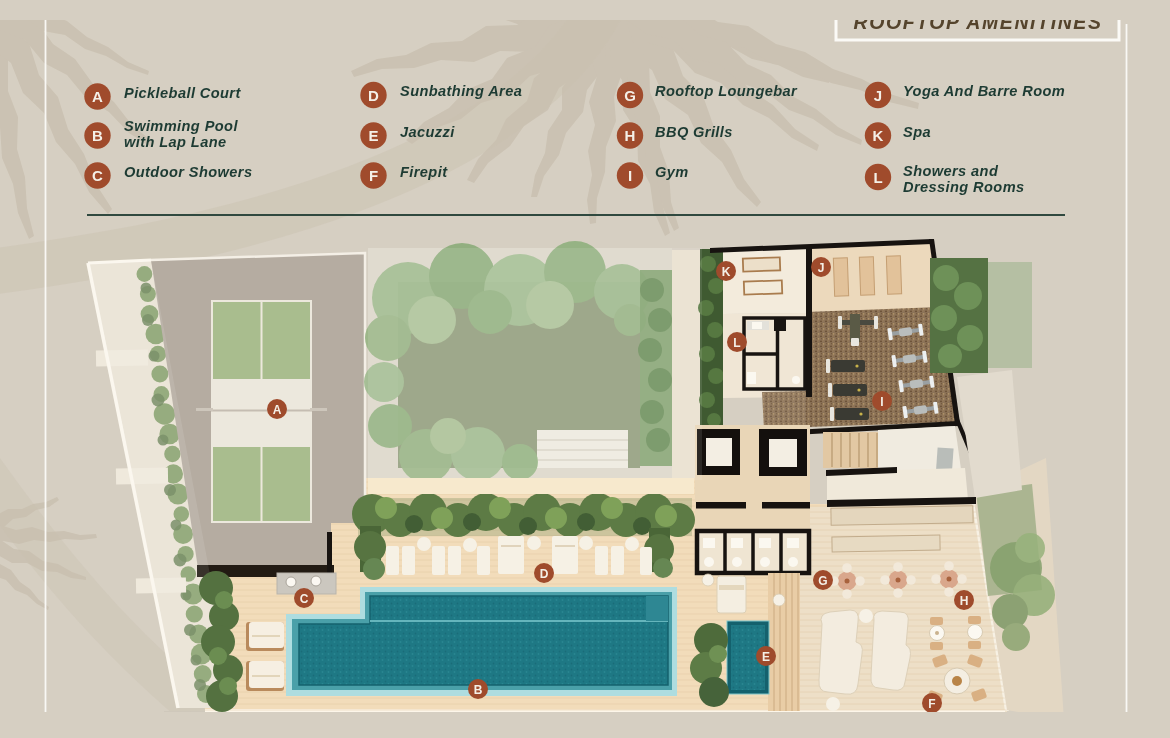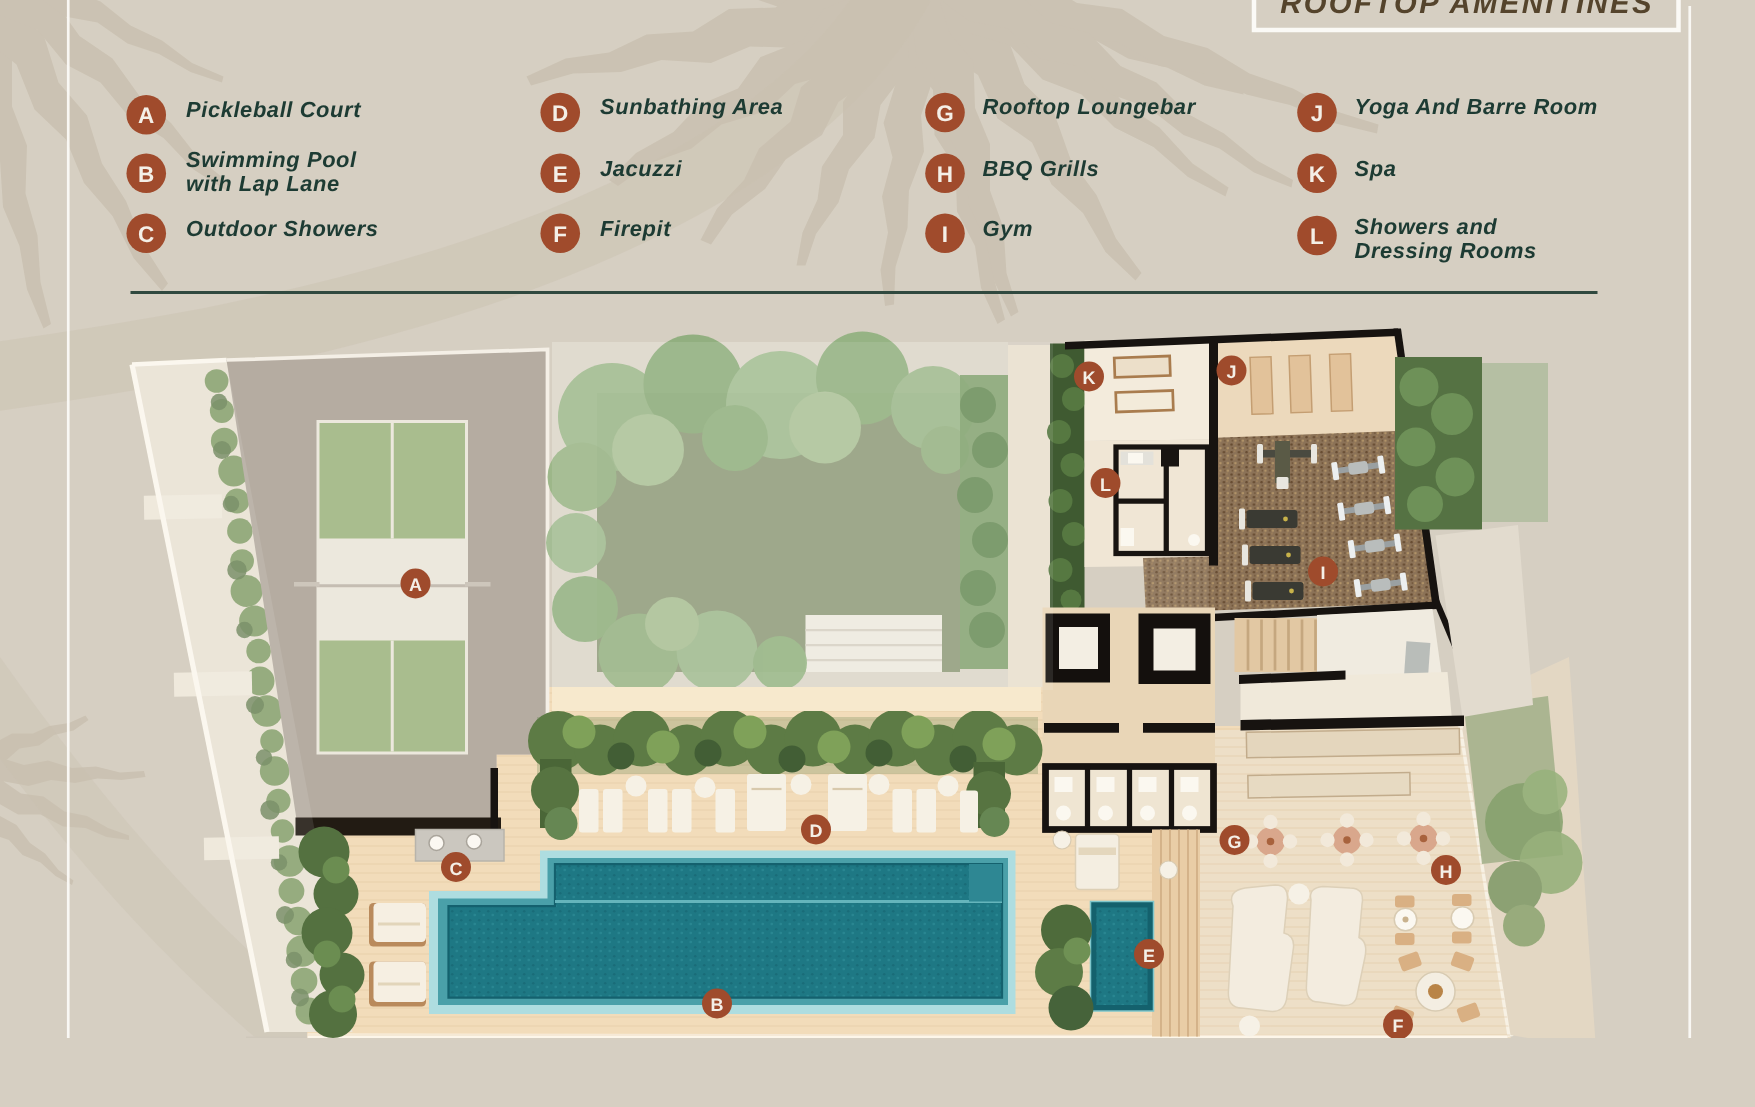--- a/index.html
+++ b/index.html
@@ -1,16 +1,16 @@
 <!DOCTYPE html>
 <html><head>
 <meta charset="utf-8">
 <style>
   html,body{margin:0;padding:0;background:#d6cfc2;}
-  #page{position:relative;width:1170px;height:692px;overflow:hidden;font-family:"Liberation Sans",sans-serif;}
+  #page{position:relative;width:1170px;height:692px;overflow:hidden;font-family:"Liberation Sans",sans-serif;margin-top:20px;}
   svg{display:block;}
 </style>
 </head>
 <body>
 <div id="page">
 <svg width="1170" height="738" viewBox="0 0 1170 738" xmlns="http://www.w3.org/2000/svg">
 <defs>
   <pattern id="speck" width="5" height="5" patternUnits="userSpaceOnUse">
     <rect width="5" height="5" fill="#8b7257"></rect>
     <circle cx="1" cy="1.4" r="0.8" fill="#64492f"></circle>

